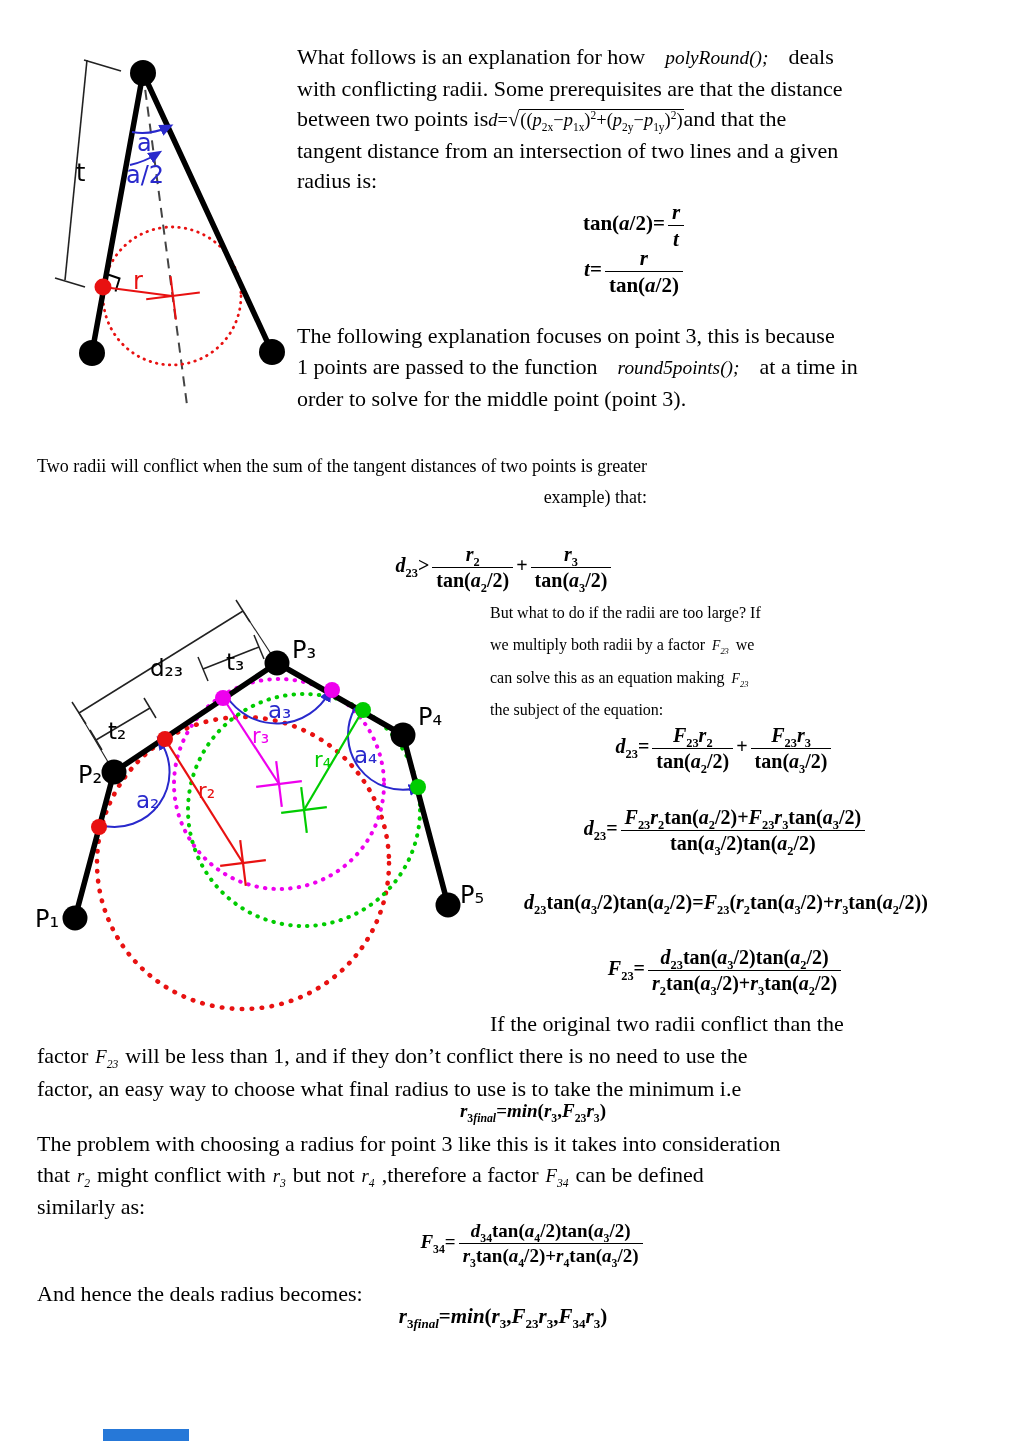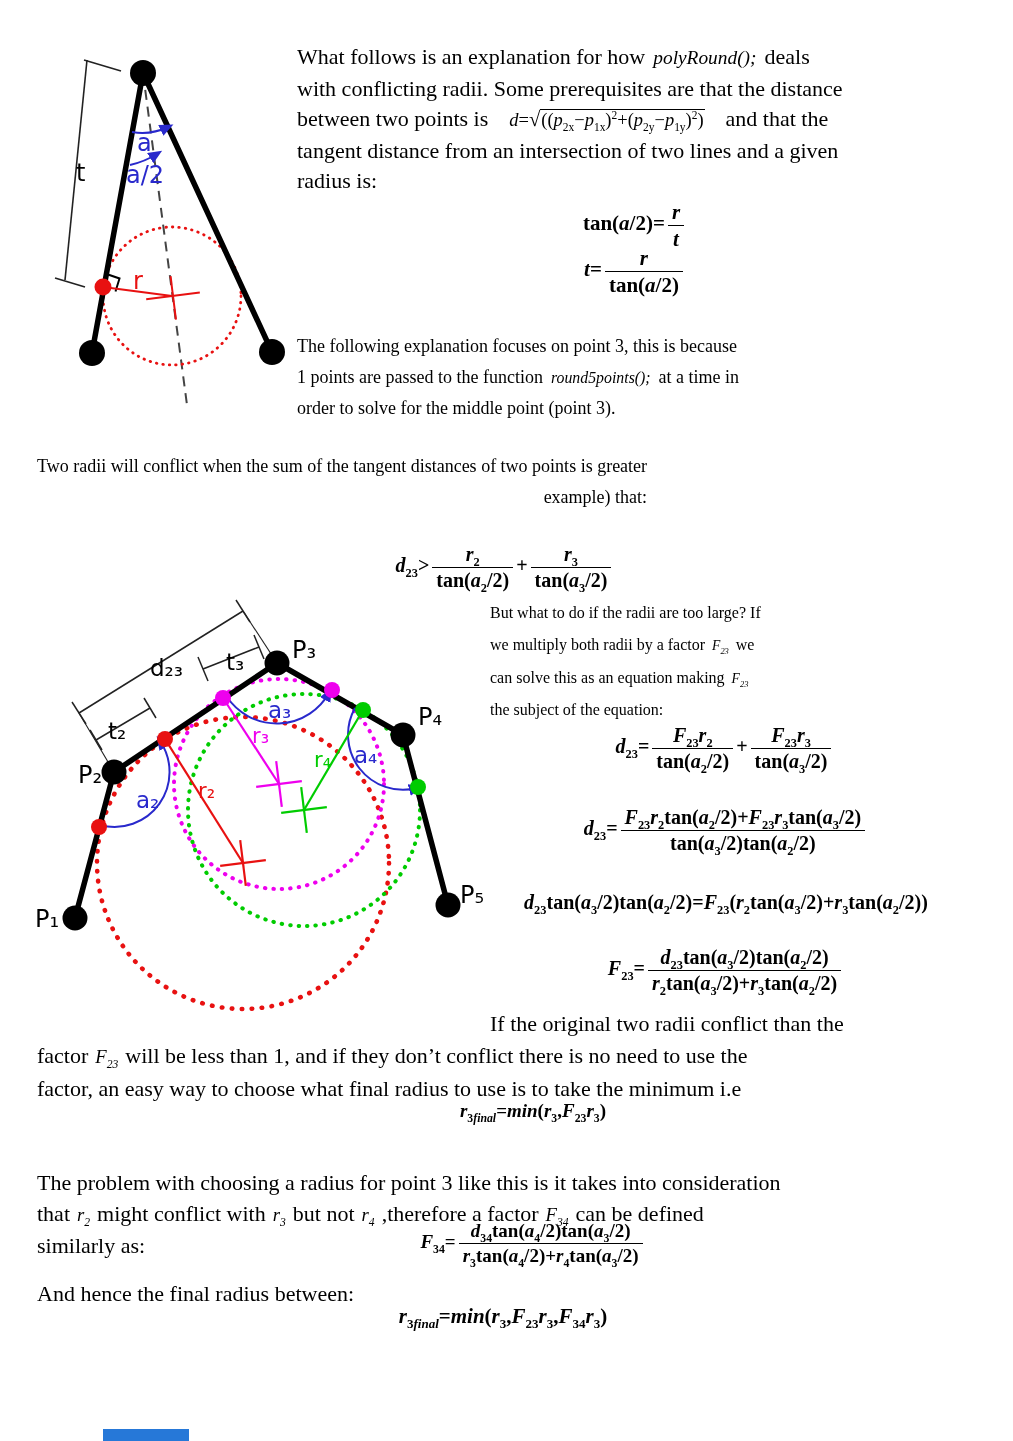--- a/index.html
+++ b/index.html
@@ -6,22 +6,22 @@
   .page{position:relative;width:1013px;height:1441px;background:#ffffff;
         font-family:"Liberation Serif","DejaVu Serif",serif;color:#000;overflow:hidden;}
   .para{position:absolute;}
   .line{white-space:nowrap;}
   sub{font-size:0.62em;line-height:0;}
   sup{font-size:0.62em;line-height:0;}
   sub.it{font-style:italic;}
   .mi{font-style:italic;}
   .mt{font-style:normal;}
   .im{font-style:italic;font-size:0.85em;margin:0 7px;}
-  .im2{font-size:0.84em;margin:0 21px;}
-  .fn{font-style:italic;font-size:0.88em;margin:0 8px;}
+  .im2{font-size:0.84em;margin:0 0;}
+  .fn{font-style:italic;font-size:0.88em;margin:0 20px;}
   .formula{position:absolute;text-align:center;line-height:1.15;font-weight:bold;}
   .mfrac{display:inline-block;vertical-align:middle;text-align:center;margin:0 3px;}
   .mnum{display:block;padding:0 4px 1px 4px;border-bottom:1.6px solid #000;}
   .mden{display:block;padding:1px 4px 0 4px;}
   .msqrt{white-space:nowrap;}
   .mrad{font-size:1.12em;}
   .mbar{border-top:1.4px solid #000;padding:0 1px;}
   .diagram{position:absolute;}
   svg text{font-family:"DejaVu Sans","Liberation Sans",sans-serif;}
   .f24{font-size:24px;}
@@ -75,21 +75,21 @@
     <div class="line"><span class="mt">What follows is an explanation for how</span><span class="fn">polyRound();</span><span class="mt">deals</span></div>
     <div class="line"><span class="mt">with conflicting radii. Some prerequisites are that the distance</span></div>
     <div class="line"><span class="mt">between two points is</span><span class="im2"><span class="mi">d</span><span class="mt">=</span><span class="msqrt"><span class="mrad">√</span><span class="mbar"><span class="mt">((</span><span class="mi">p</span><sub>2x</sub><span class="mt">−</span><span class="mi">p</span><sub>1x</sub><span class="mt">)</span><sup>2</sup><span class="mt">+(</span><span class="mi">p</span><sub>2y</sub><span class="mt">−</span><span class="mi">p</span><sub>1y</sub><span class="mt">)</span><sup>2</sup><span class="mt">)</span></span></span></span><span class="mt">and that the</span></div>
     <div class="line"><span class="mt">tangent distance from an intersection of two lines and a given</span></div>
     <div class="line"><span class="mt">radius is:</span></div>
   </div>
 
   <div class="formula" style="left:430px;top:200px;width:410px;font-size:21px;"><span class="mt">tan(</span><span class="mi">a</span><span class="mt">/2)=</span><span class="mfrac"><span class="mnum"><span class="mi">r</span></span><span class="mden"><span class="mi">t</span></span></span></div>
   <div class="formula" style="left:430px;top:246px;width:410px;font-size:21px;"><span class="mi">t</span><span class="mt">=</span><span class="mfrac"><span class="mnum"><span class="mi">r</span></span><span class="mden"><span class="mt">tan(</span><span class="mi">a</span><span class="mt">/2)</span></span></span></div>
 
-  <div class="para" style="left:297px;top:331px;font-size:18px;line-height:31px;font-family:Liberation Serif, serif;">
+  <div class="para" style="left:297px;top:320px;font-size:22px;line-height:31px;font-family:Liberation Serif, serif;">
     <div class="line"><span class="mt">The following explanation focuses on point 3, this is because</span></div>
     <div class="line"><span class="mt">1 points are passed to the function</span><span class="fn">round5points();</span><span class="mt">at a time in</span></div>
     <div class="line"><span class="mt">order to solve for the middle point (point 3).</span></div>
   </div>
 
   <div class="para" style="left:37px;top:451px;font-size:18px;line-height:30.7px;text-align:right;">
     <div class="line"><span class="mt">Two radii will conflict when the sum of the tangent distances of two points is greater</span></div>
     <div class="line"><span class="mt">example) that:</span></div>
   </div>
 
@@ -191,28 +191,28 @@
     <div class="line"><span class="mt">If the original two radii conflict than the</span></div>
   </div>
 
   <div class="para" style="left:37px;top:1040px;font-size:22px;line-height:32px;">
     <div class="line"><span class="mt">factor</span><span class="im"><span class="mi">F</span><sub>23</sub></span><span class="mt">will be less than 1, and if they don’t conflict there is no need to use the</span></div>
     <div class="line"><span class="mt">factor, an easy way to choose what final radius to use is to take the minimum i.e</span></div>
   </div>
 
   <div class="formula" style="left:333px;top:1100px;width:400px;font-size:19px;"><span class="mi">r</span><sub>3</sub><sub class="it">final</sub><span class="mt">=</span><span class="mi">min</span><span class="mt">(</span><span class="mi">r</span><sub>3</sub><span class="mt">,</span><span class="mi">F</span><sub>23</sub><span class="mi">r</span><sub>3</sub><span class="mt">)</span></div>
 
-  <div class="para" style="left:37px;top:1128px;font-size:22px;line-height:31px;margin-top:39px;">
+  <div class="para" style="left:37px;top:1128px;font-size:22px;line-height:31px;">
     <div class="line"><span class="mt">The problem with choosing a radius for point 3 like this is it takes into consideration</span></div>
     <div class="line"><span class="mt">that</span><span class="im"><span class="mi">r</span><sub>2</sub></span><span class="mt">might conflict with</span><span class="im"><span class="mi">r</span><sub>3</sub></span><span class="mt">but not</span><span class="im"><span class="mi">r</span><sub>4</sub></span><span class="mt">,therefore a factor</span><span class="im"><span class="mi">F</span><sub>34</sub></span><span class="mt">can be defined</span></div>
     <div class="line"><span class="mt">similarly as:</span></div>
   </div>
 
   <div class="formula" style="left:333px;top:1220px;width:400px;font-size:19px;"><span class="mi">F</span><sub>34</sub><span class="mt">=</span><span class="mfrac"><span class="mnum"><span class="mi">d</span><sub>34</sub><span class="mt">tan(</span><span class="mi">a</span><sub>4</sub><span class="mt">/2)tan(</span><span class="mi">a</span><sub>3</sub><span class="mt">/2)</span></span><span class="mden"><span class="mi">r</span><sub>3</sub><span class="mt">tan(</span><span class="mi">a</span><sub>4</sub><span class="mt">/2)+</span><span class="mi">r</span><sub>4</sub><span class="mt">tan(</span><span class="mi">a</span><sub>3</sub><span class="mt">/2)</span></span></span></div>
 
   <div class="para" style="left:37px;top:1278px;font-size:22px;line-height:31px;">
-    <div class="line"><span class="mt">And hence the final radius between:</span></div>
+    <div class="line"><span class="mt">And hence the deals radius becomes:</span></div>
   </div>
 
   <div class="formula" style="left:303px;top:1304px;width:400px;font-size:21px;"><span class="mi">r</span><sub>3</sub><sub class="it">final</sub><span class="mt">=</span><span class="mi">min</span><span class="mt">(</span><span class="mi">r</span><sub>3</sub><span class="mt">,</span><span class="mi">F</span><sub>23</sub><span class="mi">r</span><sub>3</sub><span class="mt">,</span><span class="mi">F</span><sub>34</sub><span class="mi">r</span><sub>3</sub><span class="mt">)</span></div>
 
   <div class="bluebar" style="background:#2678d8;"></div>
 </div>
 
 </body></html>

